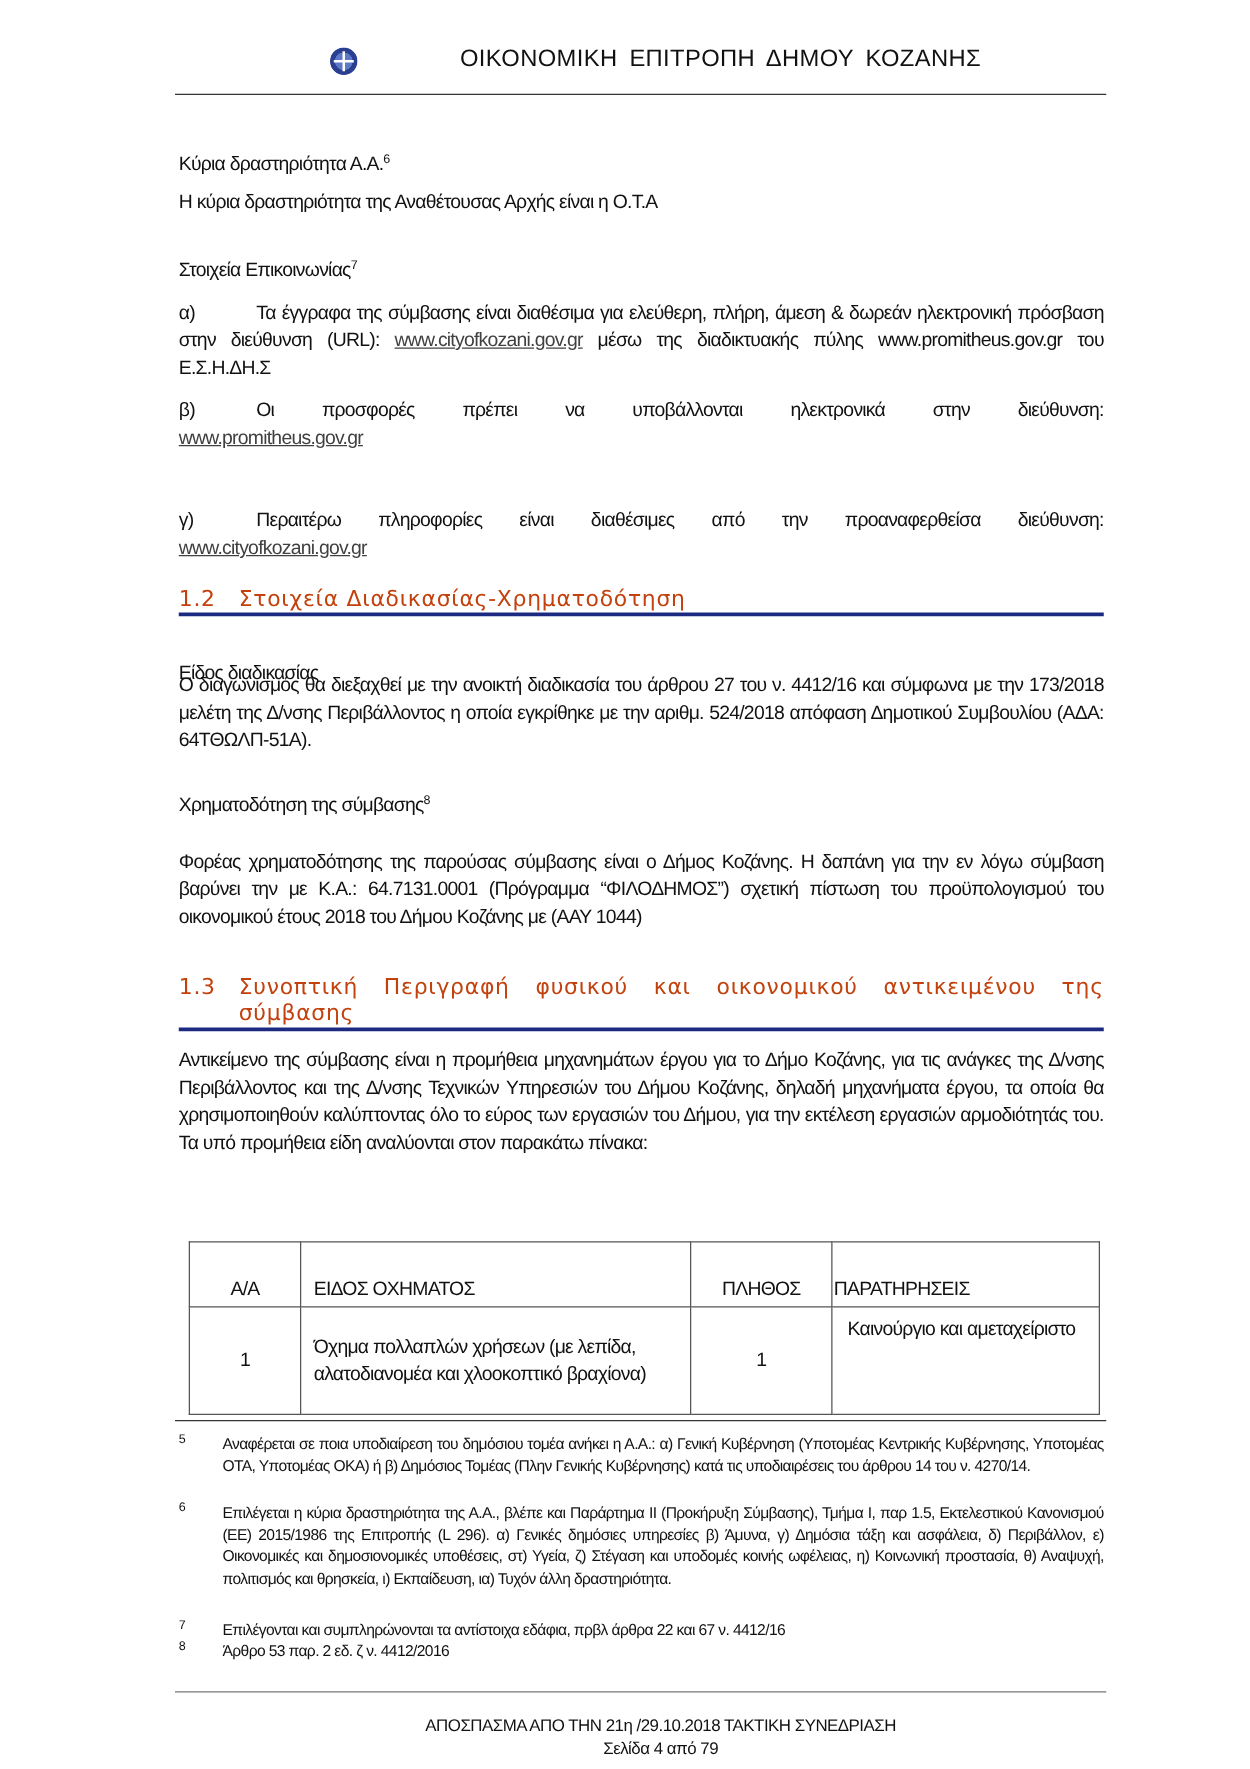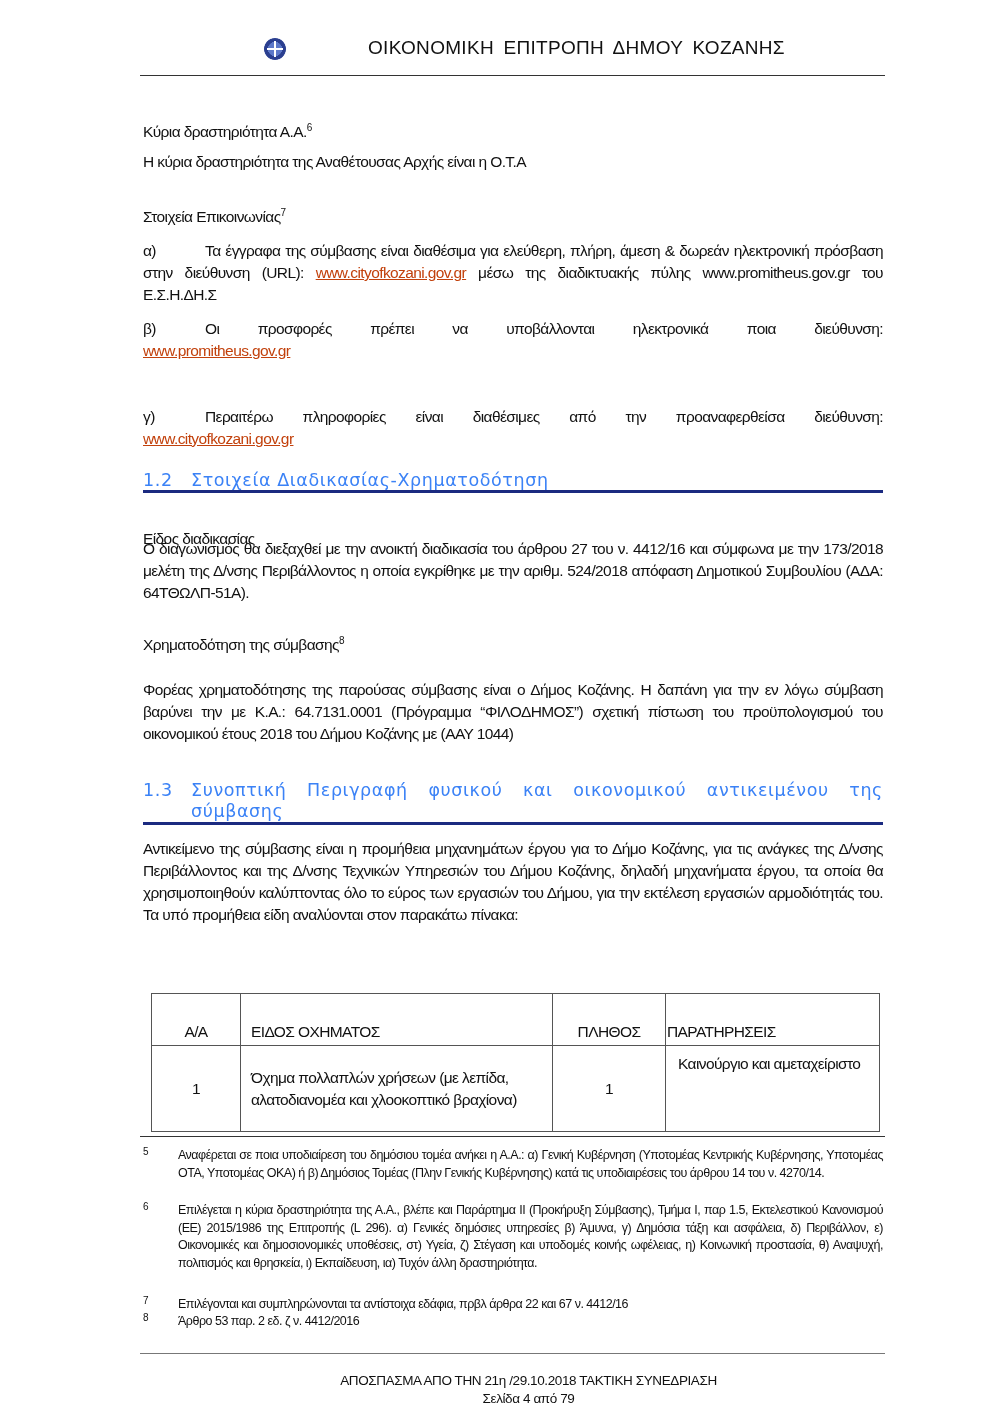--- a/index.html
+++ b/index.html
@@ -12,24 +12,24 @@
               background: radial-gradient(circle at 50% 50%, #5d78c8 0 45%, #2b3f90 46% 70%, #8899cc 71% 100%); }
   .hdr-logo::before { content: ""; position: absolute; left: 10px; top: 3px; width: 2px; height: 16px; background: #fff; }
   .hdr-logo::after { content: ""; position: absolute; left: 3px; top: 10px; width: 16px; height: 2px; background: #fff; }
   .hdr-l1 { position: absolute; left: 118px; top: 1px; font-size: 19px; letter-spacing: 0.3px; word-spacing: 4px; }
   .hdr-l2 { position: absolute; left: 48px; top: 18px; font-size: 13.5px; word-spacing: 2px; }
   .hdr-rule { position: absolute; top: 75px; left: 140px; width: 745px; height: 1px; background: #333; }
 
   .txt { position: absolute; left: 143px; width: 740px; font-size: 15.5px; line-height: 22px; letter-spacing: -0.6px; }
   .just { text-align: justify; text-align-last: left; }
   .just-full { text-align: justify; text-align-last: justify; }
-  a.lnk { color: #c2410c; text-decoration: underline; }
+  a.lnk { color: #404040; text-decoration: underline; }
   sup { font-size: 10px; vertical-align: 6px; line-height: 0; }
 
-  .h2 { position: absolute; left: 143px; width: 740px; font-size: 17.5px; color: #3b82f6; letter-spacing: 0.6px;
+  .h2 { position: absolute; left: 143px; width: 740px; font-size: 17.5px; color: #c2410c; letter-spacing: 0.6px;
         font-family: "DejaVu Sans", sans-serif; font-weight: normal; border-bottom: 3px solid #1b2a80; }
   .h2 .num { display: inline-block; width: 48px; }
   .h2 .cont { padding-left: 48px; }
 
   
   .tbl { position: absolute; top: 993px; left: 151px; width: 729px; border-collapse: collapse; font-size: 15.5px; letter-spacing: -0.6px; }
   .tbl td, .tbl th { border: 1px solid #555; font-weight: normal; }
   .tbl th { height: 46px; vertical-align: bottom; padding-bottom: 4px; }
   .tbl td { vertical-align: middle; height: 80px; }
   .c1 { width: 86px; text-align: center; }
@@ -60,21 +60,21 @@
 <div class="txt" style="top:121px;"><span>Κύρια δραστηριότητα Α.Α.</span><sup>6</sup></div>
 <div class="txt" style="top:151px;">Η κύρια δραστηριότητα της Αναθέτουσας Αρχής είναι η Ο.Τ.Α</div>
 
 <div class="txt" style="top:206px;"><span>Στοιχεία Επικοινωνίας</span><sup>7</sup></div>
 
 <div class="txt just" style="top:240px;">
   <span style="display:inline-block;width:62px;">α)</span><span>Τα έγγραφα της σύμβασης είναι διαθέσιμα για ελεύθερη, πλήρη, άμεση &amp; δωρεάν ηλεκτρονική πρόσβαση στην διεύθυνση (URL): </span><a class="lnk">www.cityofkozani.gov.gr</a><span> μέσω της διαδικτυακής πύλης www.promitheus.gov.gr του Ε.Σ.Η.ΔΗ.Σ</span>
 </div>
 
 <div class="txt just-full" style="top:318px;">
-  <span style="display:inline-block;width:62px;">β)</span><span>Οι προσφορές πρέπει να υποβάλλονται ηλεκτρονικά ποια διεύθυνση:</span>
+  <span style="display:inline-block;width:62px;">β)</span><span>Οι προσφορές πρέπει να υποβάλλονται ηλεκτρονικά στην διεύθυνση:</span>
 </div>
 <div class="txt" style="top:340px;"><a class="lnk">www.promitheus.gov.gr</a></div>
 
 <div class="txt just-full" style="top:406px;">
   <span style="display:inline-block;width:62px;">γ)</span><span>Περαιτέρω πληροφορίες είναι διαθέσιμες από την προαναφερθείσα διεύθυνση:</span>
 </div>
 <div class="txt" style="top:428px;"><a class="lnk">www.cityofkozani.gov.gr</a></div>
 
 <div class="h2" style="top:470px;">
   <span class="num">1.2</span><span>Στοιχεία Διαδικασίας-Χρηματοδότηση</span>

